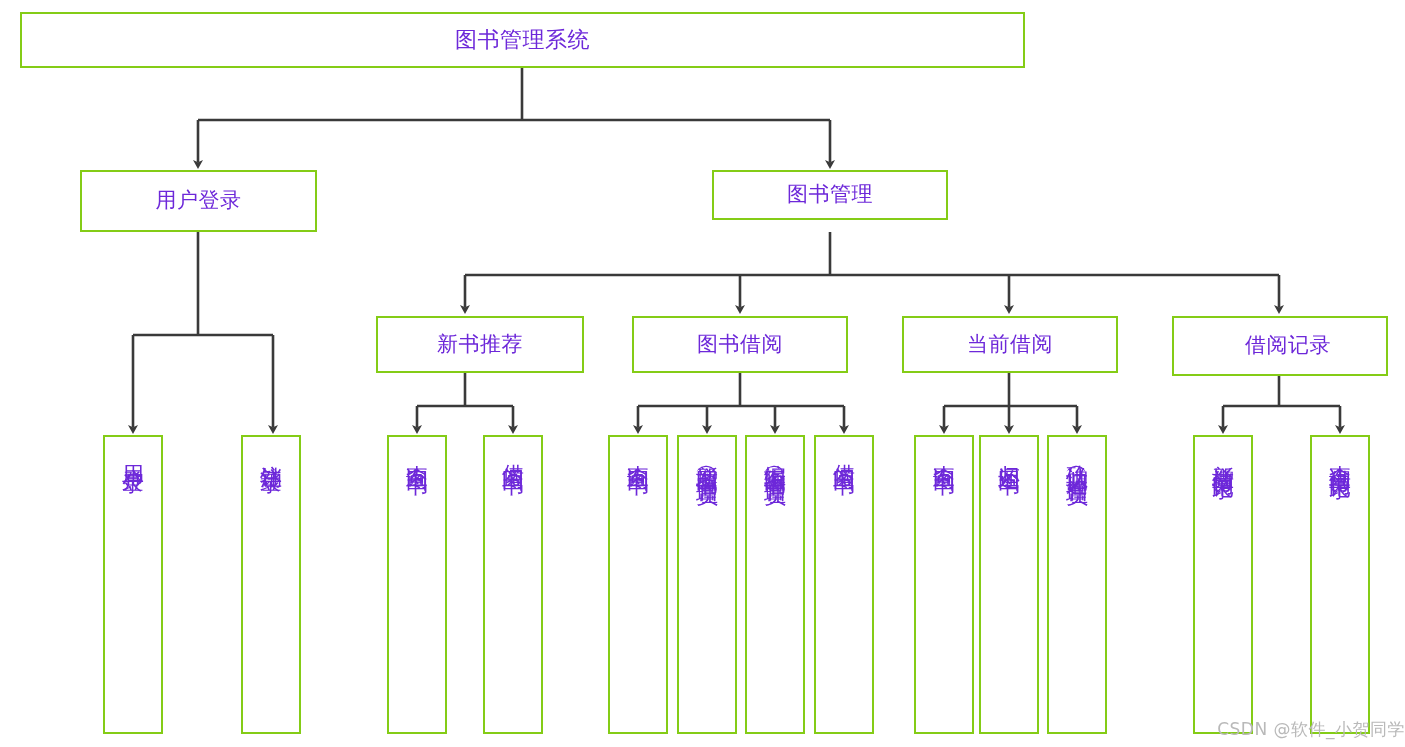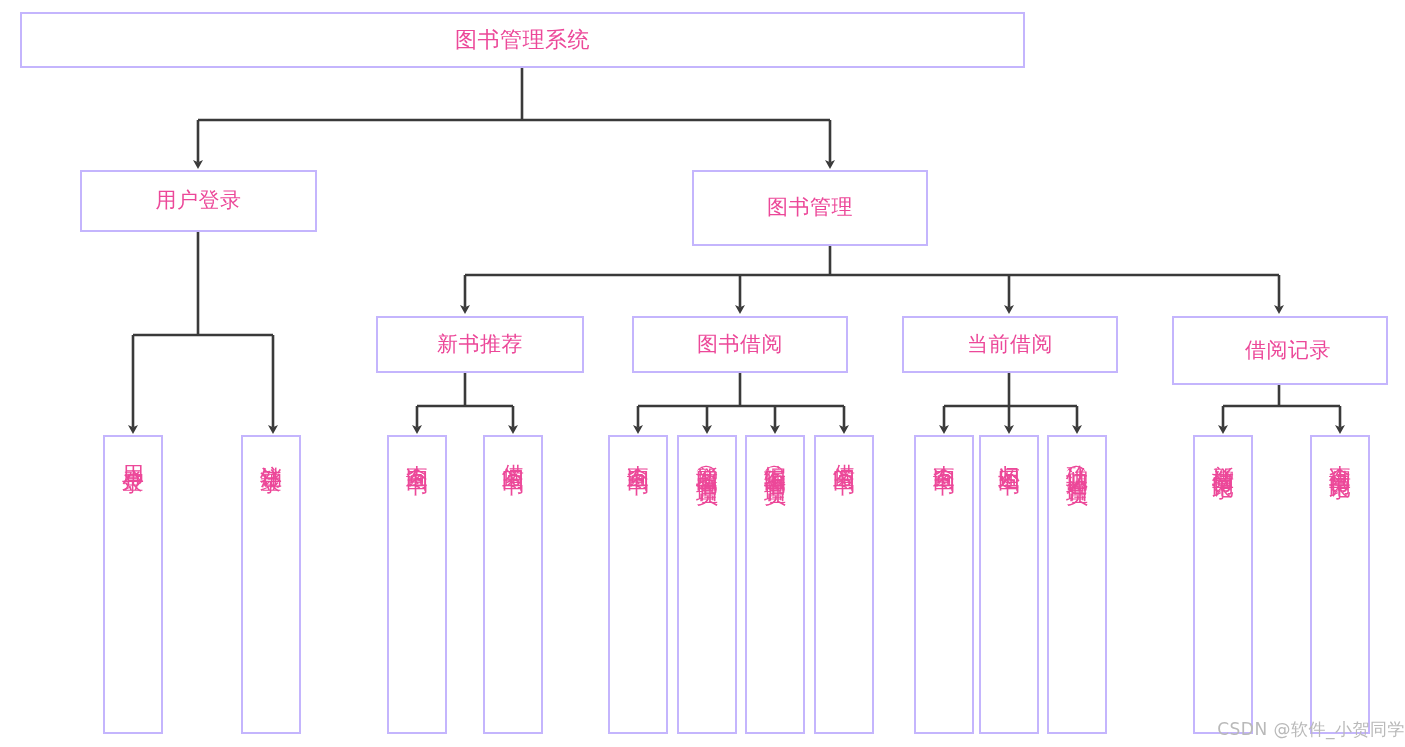--- a/index.html
+++ b/index.html
@@ -23,25 +23,25 @@
     left: 0;
     top: 0;
     width: 1405px;
     height: 747px;
     pointer-events: none;
   }
   .node {
     position: absolute;
     box-sizing: border-box;
     background: #ffffff;
-    border: 2px solid #c4b5fd;
+    border: 2px solid #84cc16;
     display: flex;
     align-items: center;
     justify-content: center;
-    color: #ec4899;
+    color: #6d28d9;
     text-align: right;
   }
   .node-label {
     display: block;
     line-height: 1.12;
     letter-spacing: 0.5px;
     white-space: nowrap;
   }
   
   .node.horiz .node-label {
@@ -132,37 +132,37 @@
   </svg>
 
   <div class="node horiz root" style="left:20px; top:12px; width:1005px; height:56px;">
     <span class="node-label">图书管理系统</span>
   </div>
 
   <div class="node horiz" style="left:80px; top:170px; width:237px; height:62px;">
     <span class="node-label">用户登录</span>
   </div>
 
-  <div class="node horiz" style="left:692px; top:170px; width:236px; height:76px;">
+  <div class="node horiz" style="left:712px; top:170px; width:236px; height:50px;">
     <span class="node-label">图书管理</span>
   </div>
 
   <div class="node horiz" style="left:376px; top:316px; width:208px; height:57px;">
     <span class="node-label">新书推荐</span>
   </div>
 
   <div class="node horiz" style="left:902px; top:316px; width:216px; height:57px;">
     <span class="node-label">当前借阅</span>
   </div>
 
   <div class="node horiz" style="left:632px; top:316px; width:216px; height:57px;">
     <span class="node-label">图书借阅</span>
   </div>
 
-  <div class="node horiz" style="left:1172px; top:316px; width:216px; height:69px;padding-left:16px;">
+  <div class="node horiz" style="left:1172px; top:316px; width:216px; height:60px;padding-left:16px;">
     <span class="node-label">借阅记录</span>
   </div>
 
   <div class="node vert" style="left:103px; top:435px; width:60px; height:299px;">
     <span class="node-label">用户登录</span>
   </div>
 
   <div class="node vert" style="left:241px; top:435px; width:60px; height:299px;">
     <span class="node-label">注销登录</span>
   </div>

